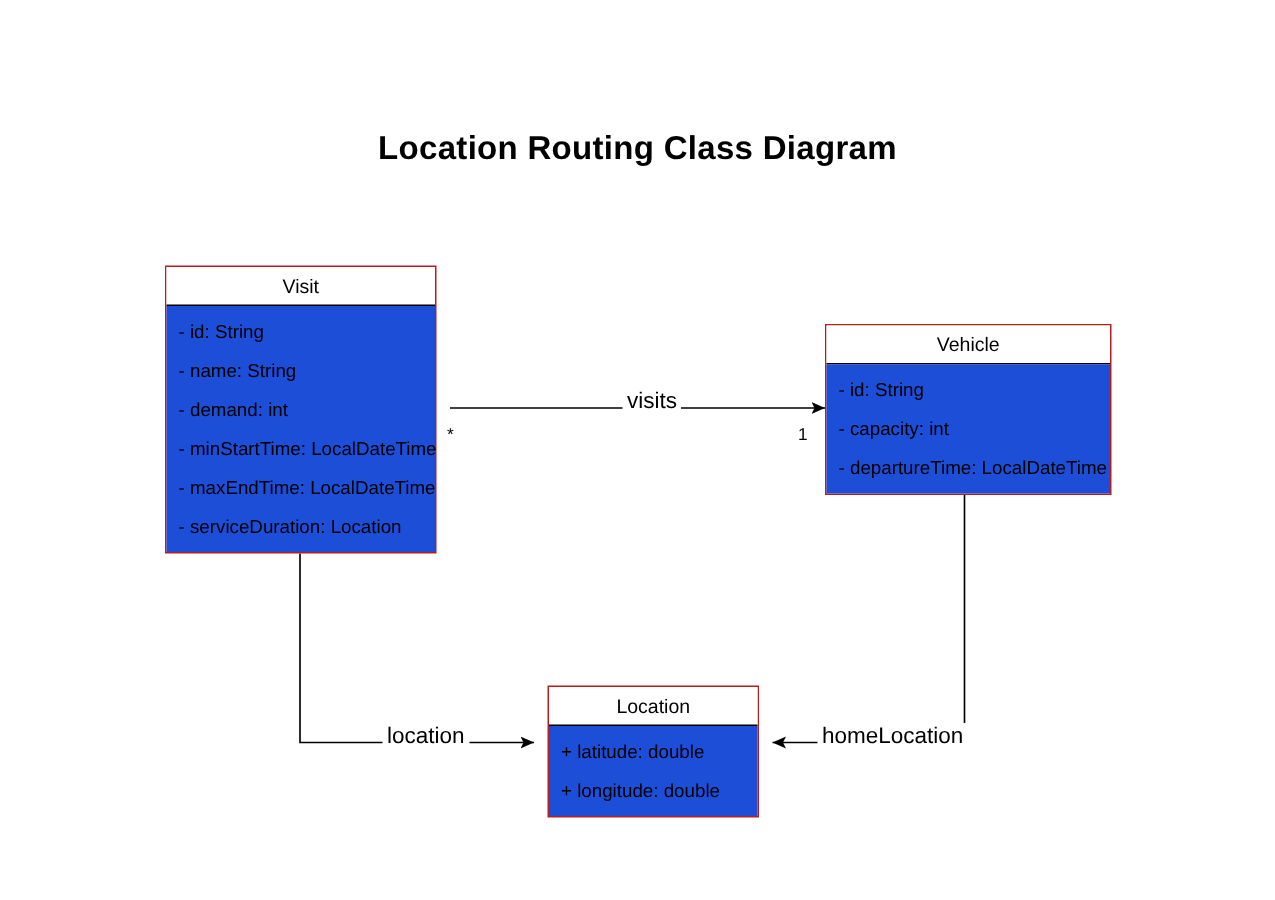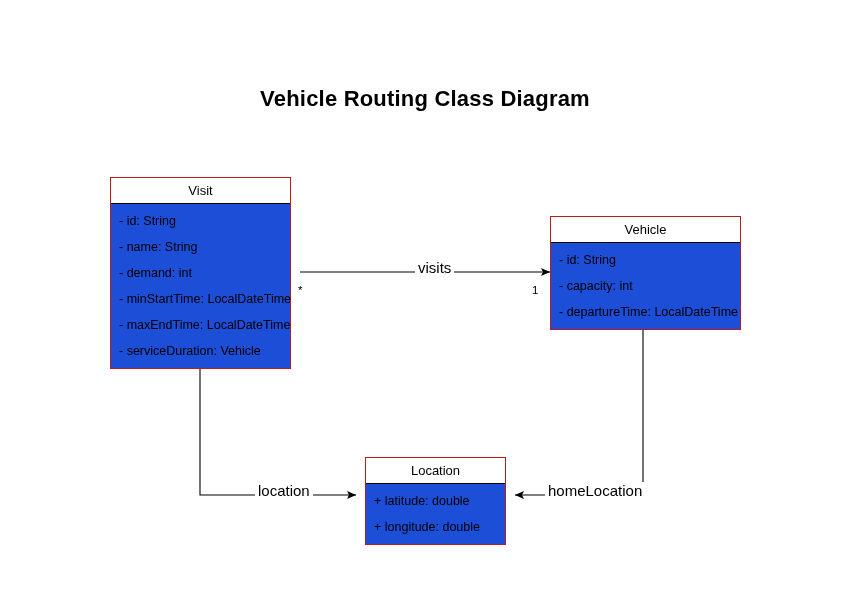--- a/index.html
+++ b/index.html
@@ -109,21 +109,21 @@
   #label-homelocation  { left: 545px; top: 482px; }
 
   #mult-visit-star { left: 298px; top: 284px; }
   #mult-vehicle-one{ left: 532px; top: 284px; }
 </style>
 </head>
 <body>
 
 <div id="diagram-canvas">
 
-  <div id="page-title">Vehicle Routing Class Diagram</div>
+  <div id="page-title">Location Routing Class Diagram</div>
 
   <svg id="edge-layer" viewBox="0 0 850 600" xmlns="http://www.w3.org/2000/svg">
     <defs>
       <marker id="arrow-left" markerWidth="10" markerHeight="10" refX="9" refY="4" orient="auto" markerUnits="userSpaceOnUse">
         <path d="M9,0 L0,4 L9,8 L7,4 Z" fill="#000000"></path>
       </marker>
       <marker id="arrow-open" markerWidth="10" markerHeight="10" refX="9" refY="4" orient="auto" markerUnits="userSpaceOnUse">
         <path d="M0,0 L9,4 L0,8 L2,4 Z" fill="#000000"></path>
       </marker>
     </defs>
@@ -152,21 +152,21 @@
   <div class="edge-label" id="label-homelocation">homeLocation</div>
 
   <div class="uml-class" id="class-visit">
     <div class="uml-class-name">Visit</div>
     <div class="uml-attrs">
       <div class="uml-attr">- id: String</div>
       <div class="uml-attr">- name: String</div>
       <div class="uml-attr">- demand: int</div>
       <div class="uml-attr">- minStartTime: LocalDateTime</div>
       <div class="uml-attr">- maxEndTime: LocalDateTime</div>
-      <div class="uml-attr">- serviceDuration: Vehicle</div>
+      <div class="uml-attr">- serviceDuration: Location</div>
     </div>
   </div>
 
   <div class="uml-class" id="class-vehicle">
     <div class="uml-class-name">Vehicle</div>
     <div class="uml-attrs">
       <div class="uml-attr">- id: String</div>
       <div class="uml-attr">- capacity: int</div>
       <div class="uml-attr">- departureTime: LocalDateTime</div>
     </div>

